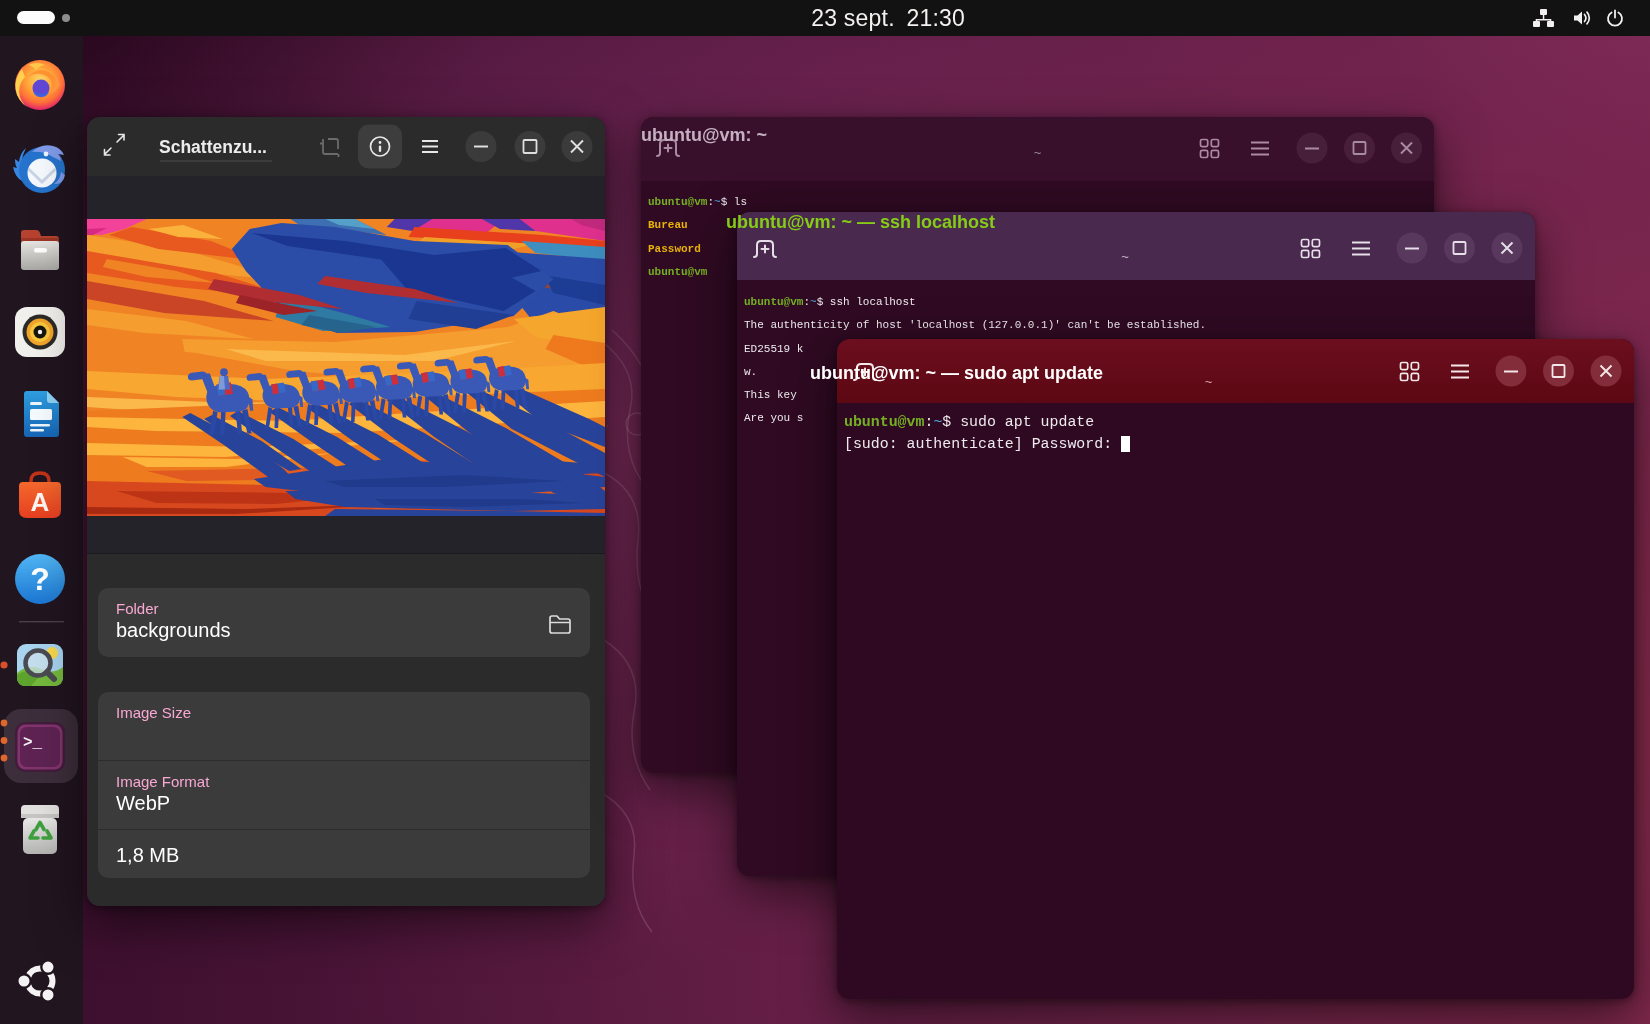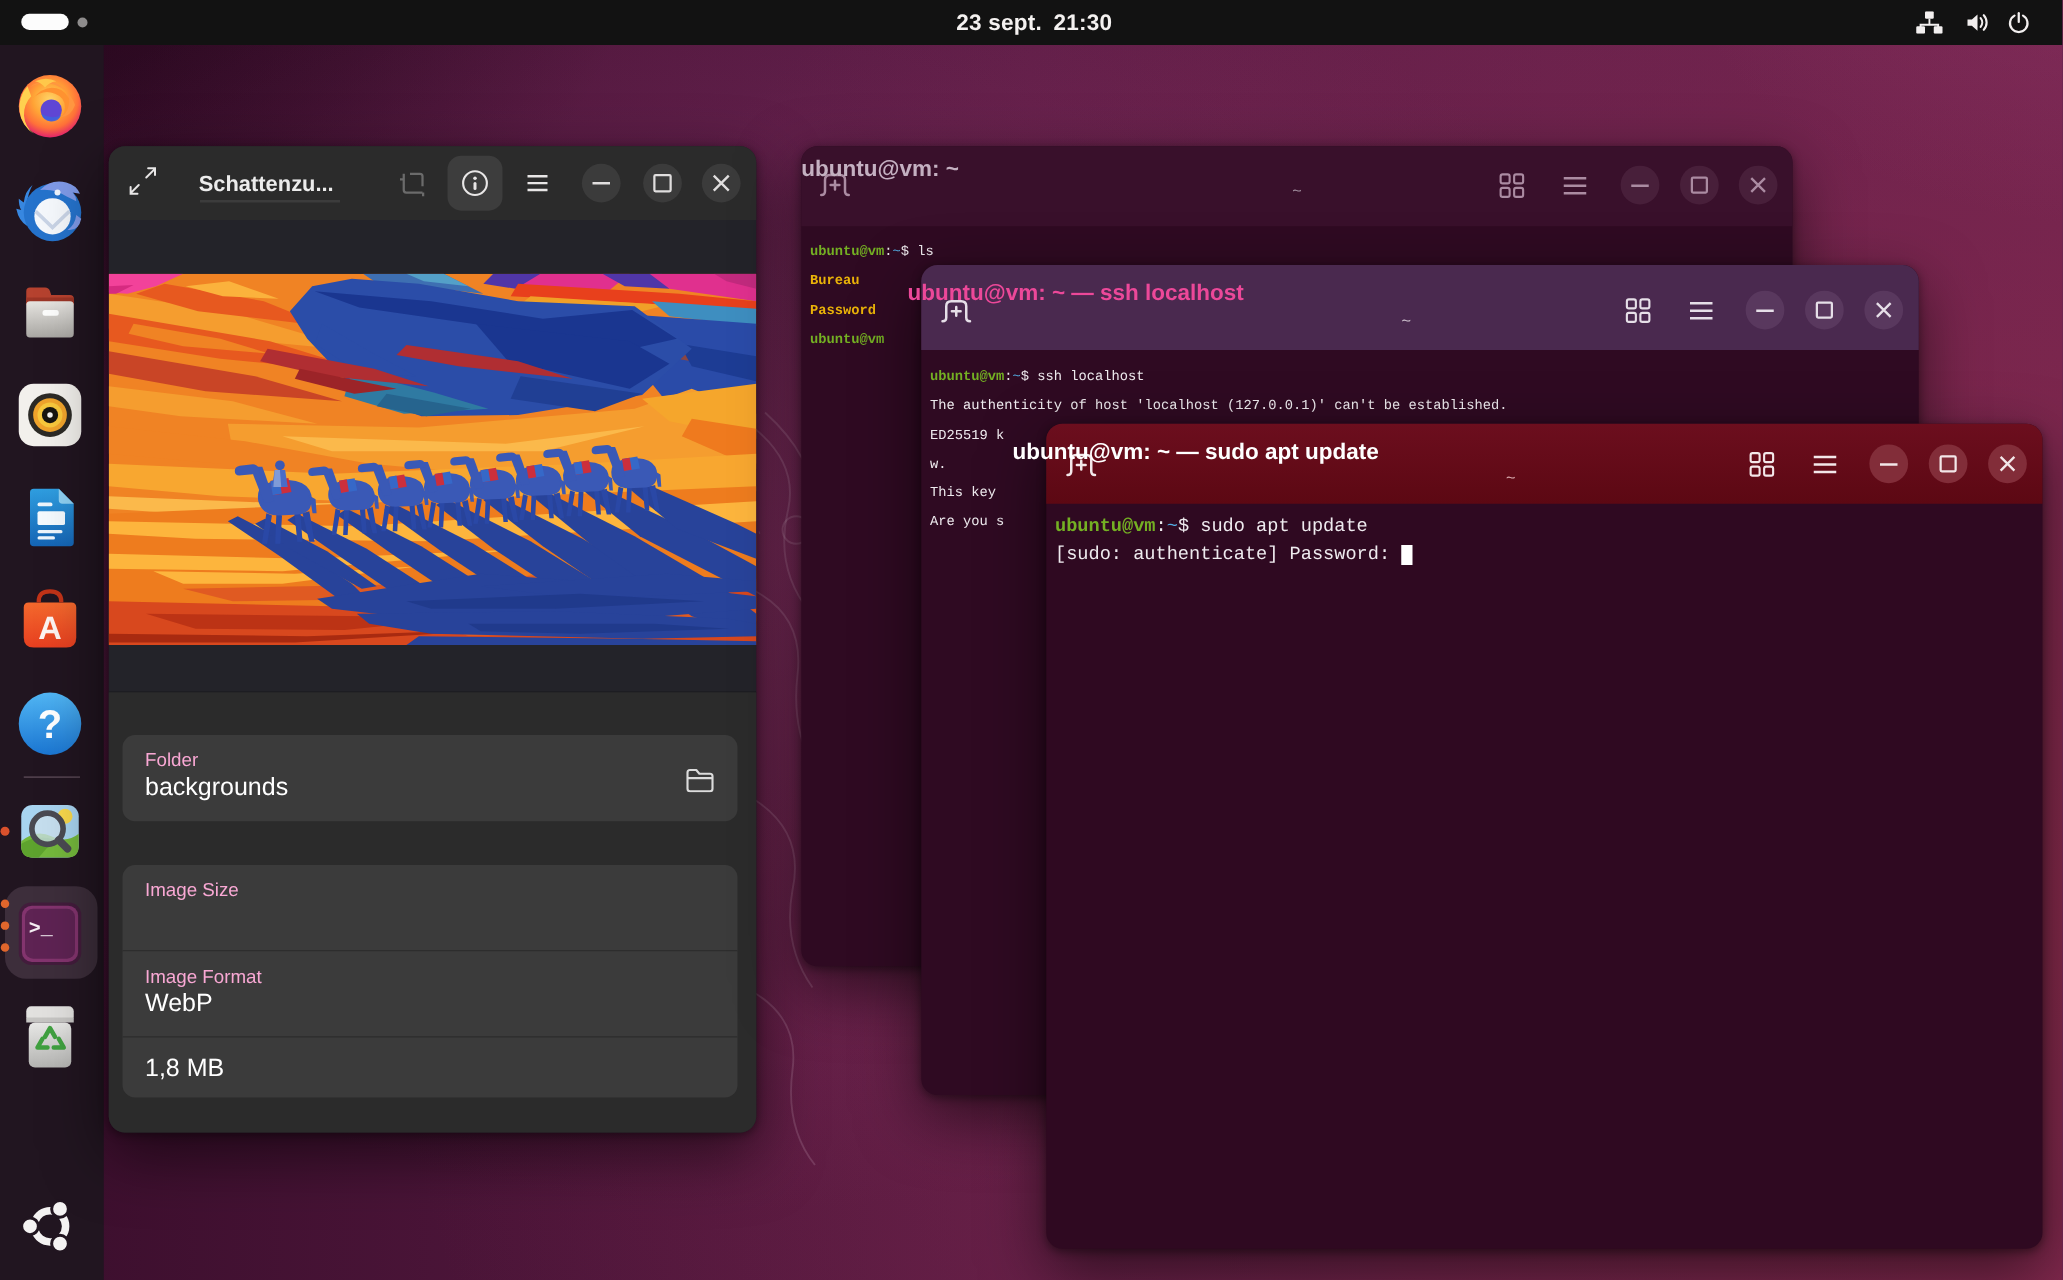--- a/index.html
+++ b/index.html
@@ -41,21 +41,21 @@
   #t3 { left:837px; top:339px; width:797px; height:660px; background:#2f0921; }
   #t3 .tbar { height:64px; background:linear-gradient(#6c0e1e,#5c0813); }
 
   .tbody { position:absolute; left:7px; color:#eeeaee; }
   .g { color:#74b023; font-weight:bold; }
   .b { color:#eab308; font-weight:bold;text-align:center; }
   .c { color:#53aee4; }
 
   
   #topbar { position:absolute; left:0; top:0; width:1650px; height:36px; background:#121212; color:#f4f1f0; }
-  #clock { position:absolute; left:765px; top:0; width:200px; height:36px; line-height:37px; text-align:left; font-size:18px; font-weight:bold; letter-spacing:.2px; }
+  #clock { position:absolute; left:765px; top:0; width:200px; height:36px; line-height:37px; text-align:right; font-size:23px; font-weight:normal; letter-spacing:.2px; }
   #pill { position:absolute; left:17px; top:11px; width:38px; height:13px; border-radius:7px; background:#fcfcfc; }
   #pdot { position:absolute; left:62px; top:13.5px; width:8px; height:8px; border-radius:4px; background:#8e8c8c; }
 
   
   #dock { position:absolute; left:0; top:36px; width:83px; height:988px; background:#211520; }
 </style>
 </head>
 <body>
 <div id="desktop"></div>
 <svg id="swirls" style="position:absolute;left:0;top:0" width="1650" height="1024" viewBox="0 0 1650 1024">
@@ -474,21 +474,21 @@
     <g stroke="#e6dfe8" stroke-width="2" fill="none">
       <path d="M615,30.5 h18 M615,36.5 h18 M615,42.5 h18"></path>
     </g>
     <circle cx="675" cy="36" r="15.5" fill="#59385e"></circle>
     <path d="M668,36.5 h14" stroke="#e6dfe8" stroke-width="2"></path>
     <circle cx="722.5" cy="36" r="15.5" fill="#59385e"></circle>
     <rect x="716.5" y="30" width="12" height="12" rx="1" stroke="#e6dfe8" stroke-width="1.8" fill="none"></rect>
     <circle cx="770" cy="36" r="15.5" fill="#59385e"></circle>
     <path d="M764.5,30.5 l11,11 M775.5,30.5 l-11,11" stroke="#e6dfe8" stroke-width="1.9"></path>
   </svg>
-  <div class="ttitle" style="top:12px;left:-11px;color:#ec4899">ubuntu@vm: ~ — ssh localhost</div>
+  <div class="ttitle" style="top:0;left:-11px;color:#84cc16">ubuntu@vm: ~ — ssh localhost</div>
   <div class="tsub" style="top:37px;left:-11px;color:#cabcca">~</div>
   <div class="tbody mono" style="top:79px"><span class="g">ubuntu@vm</span>:<span class="c">~</span>$ ssh localhost
 The authenticity of host 'localhost (127.0.0.1)' can't be established.
 ED25519 k
 w.
 This key
 Are you s</div>
 </div>
 
 <div class="win term" id="t3">
@@ -507,17 +507,17 @@
     <g stroke="#f3e7e9" stroke-width="2" fill="none">
       <path d="M614,26.5 h18 M614,32.5 h18 M614,38.5 h18"></path>
     </g>
     <circle cx="674" cy="32" r="15.5" fill="#822d39"></circle>
     <path d="M667,32.5 h14" stroke="#f3e7e9" stroke-width="2"></path>
     <circle cx="721.5" cy="32" r="15.5" fill="#822d39"></circle>
     <rect x="715.5" y="26" width="12" height="12" rx="1" stroke="#f3e7e9" stroke-width="1.8" fill="none"></rect>
     <circle cx="769" cy="32" r="15.5" fill="#822d39"></circle>
     <path d="M763.5,26.5 l11,11 M774.5,26.5 l-11,11" stroke="#f3e7e9" stroke-width="1.9"></path>
   </svg>
-  <div class="ttitle" style="top:12px;left:-27px;color:#ffffff">ubuntu@vm: ~ — sudo apt update</div>
+  <div class="ttitle" style="top:24px;left:-27px;color:#ffffff">ubuntu@vm: ~ — sudo apt update</div>
   <div class="tsub" style="top:35px;left:-27px;color:#d8a9ad">~</div>
   <div class="tbody mono" style="top:72px"><span class="g">ubuntu@vm</span>:<span class="c">~</span>$ sudo apt update
 [sudo: authenticate] Password: <span style="background:#fff;color:#fff">&nbsp;</span></div>
 </div>
 
 </body></html>

